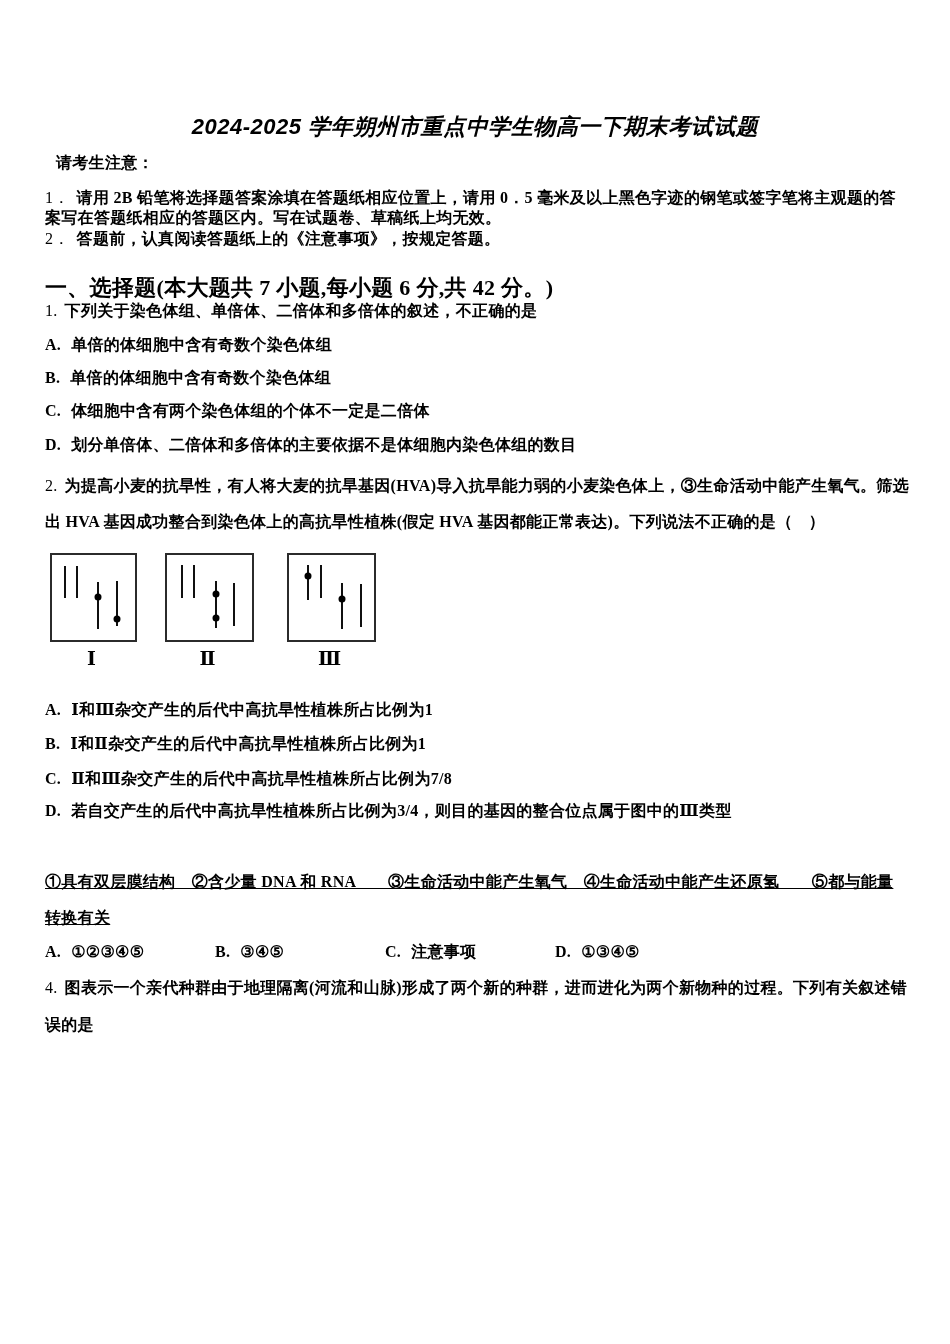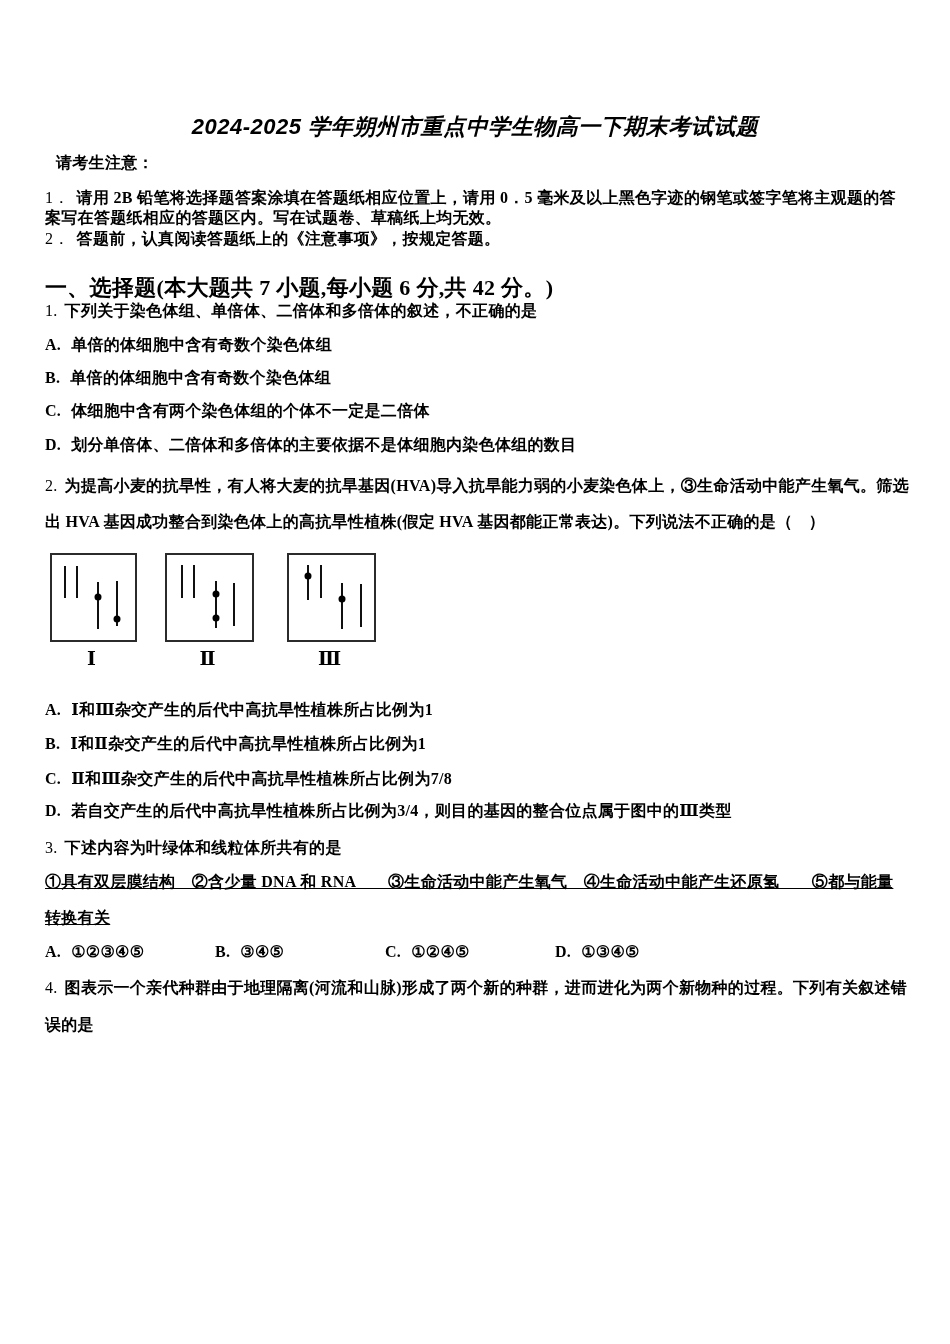--- a/index.html
+++ b/index.html
@@ -109,24 +109,23 @@
         </div>
         <div class="panel-label">Ⅲ</div>
       </div>
     </div>
 
   <div class="abs line q2-a"><span class="opt-label">A.</span><span>Ⅰ和Ⅲ杂交产生的后代中高抗旱性植株所占比例为1</span></div>
   <div class="abs line q2-b"><span class="opt-label">B.</span><span>Ⅰ和Ⅱ杂交产生的后代中高抗旱性植株所占比例为1</span></div>
   <div class="abs line q2-c"><span class="opt-label">C.</span><span>Ⅱ和Ⅲ杂交产生的后代中高抗旱性植株所占比例为7/8</span></div>
   <div class="abs line q2-d"><span class="opt-label">D.</span><span>若自交产生的后代中高抗旱性植株所占比例为3/4，则目的基因的整合位点属于图中的Ⅲ类型</span></div>
 
-  <div class="abs line q3-stem"><span class="qnum">3.</span><span>下述内容为叶绿体和线粒体所共有的是</span></div>
   <div class="abs line wrap q3-items">①具有双层膜结构　②含少量 DNA 和 RNA　　③生命活动中能产生氧气　④生命活动中能产生还原氢　　⑤都与能量转换有关</div>
   <div class="abs q3-options">
     <span class="line opt q3-o1"><span class="opt-label">A.</span><span>①②③④⑤</span></span>
     <span class="line opt q3-o2"><span class="opt-label">B.</span><span>③④⑤</span></span>
-    <span class="line opt q3-o3"><span class="opt-label">C.</span><span>①②④⑤</span></span>
+    <span class="line opt q3-o3"><span class="opt-label">C.</span><span>注意事项</span></span>
     <span class="line opt q3-o4"><span class="opt-label">D.</span><span>①③④⑤</span></span>
   </div>
 
   <div class="abs line wrap q4-stem"><span class="qnum">4.</span><span>图表示一个亲代种群由于地理隔离(河流和山脉)形成了两个新的种群，进而进化为两个新物种的过程。下列有关叙述错误的是</span></div>
 
 </div>
 
 </body></html>

